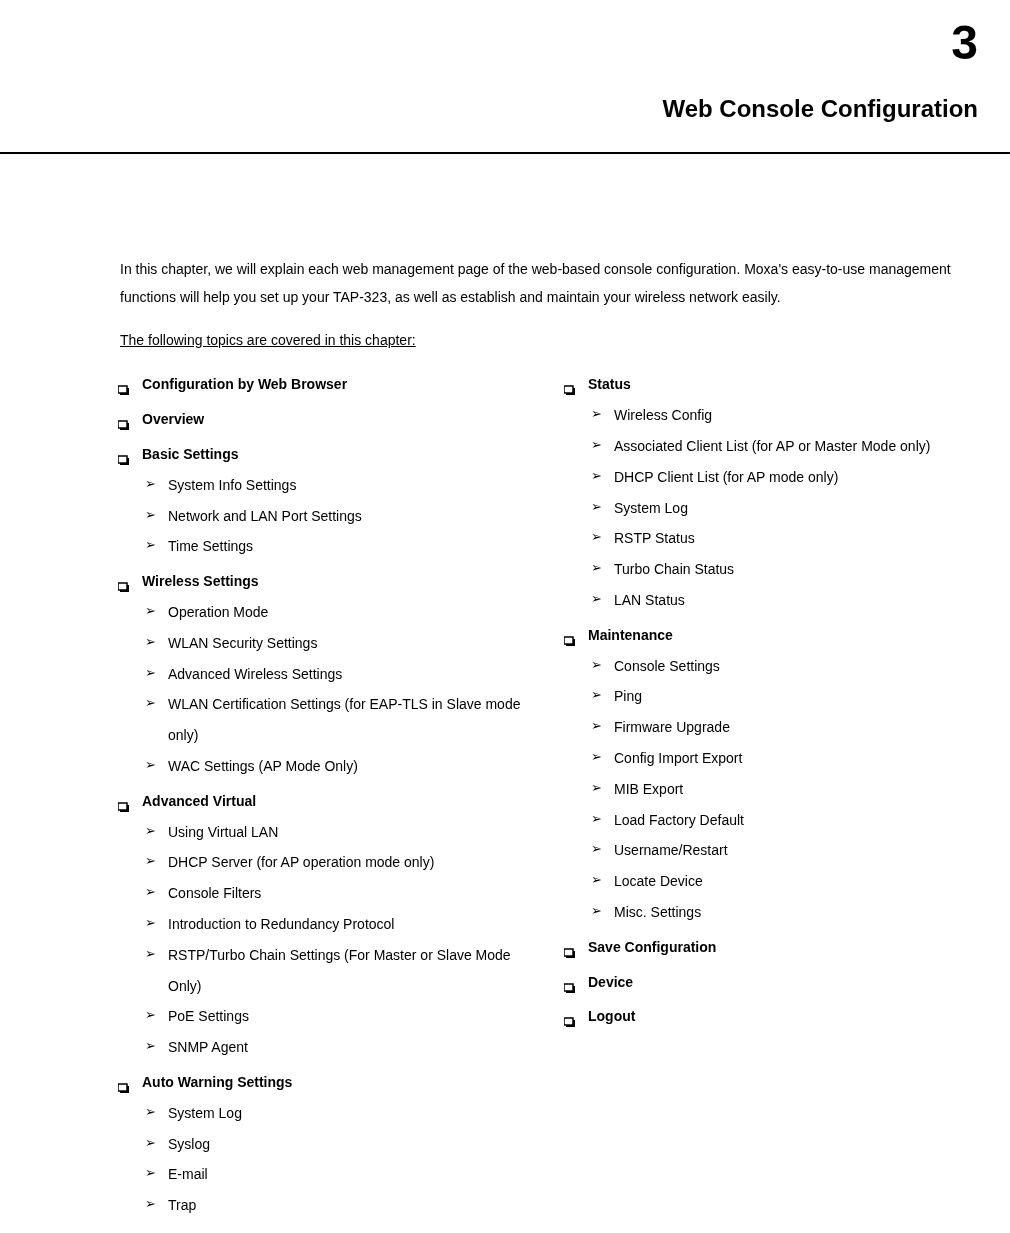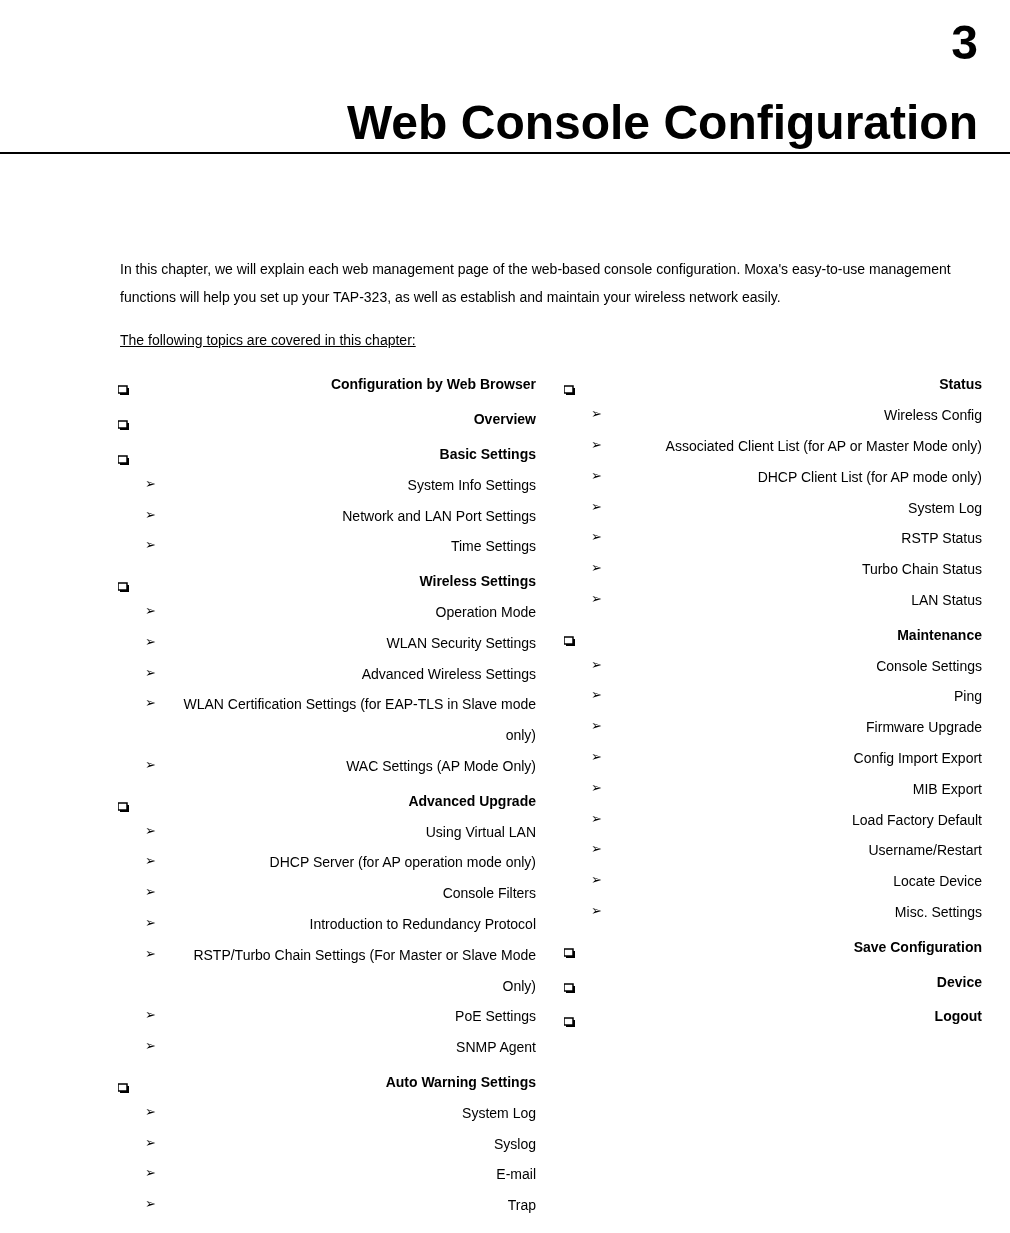--- a/index.html
+++ b/index.html
@@ -21,21 +21,21 @@
       right: 32px;
       font-size: 48px;
       font-weight: bold;
       font-family: Verdana, Geneva, sans-serif;
     }
     .chapter-title {
       position: absolute;
       top: 95px;
       right: 32px;
       text-align: right;
-      font-size: 48px;
+      font-size: 24px;
       font-weight: bold;
       font-family: Verdana, Geneva, sans-serif;
     }
     .title-underline {
       position: absolute;
       top: 152px;
       left: 0;
       right: 0;
       height: 2px;
       background: #000;
@@ -53,21 +53,20 @@
     }
     .intro-lead {
       font-size: 14px;
       line-height: 1.6;
       margin-bottom: 18px;
       text-decoration: underline;
     }
     .columns {
       display: flex;
       gap: 30px;
-      text-align: right;
     }
     .column {
       flex: 1;
     }
     .section {
       margin-bottom: 4px;
     }
     .section-title {
       font-weight: bold;
       font-size: 14px;
@@ -159,21 +158,21 @@
           <div class="sub-item">Operation Mode</div>
           <div class="sub-item">WLAN Security Settings</div>
           <div class="sub-item">Advanced Wireless Settings</div>
           <div class="sub-item">WLAN Certification Settings (for EAP-TLS in Slave mode only)</div>
           <div class="sub-item">WAC Settings (AP Mode Only)</div>
         </div>
         <div class="section">
           <div class="section-title"><span class="section-marker"><svg width="12" height="12" viewBox="0 0 12 12">
                 <rect x="2" y="3" width="9" height="7" fill="#000"></rect>
                 <rect x="0" y="1" width="9" height="7" fill="#fff" stroke="#000" stroke-width="1.5"></rect>
-              </svg></span><span>Advanced Upgrade</span></div>
+              </svg></span><span>Advanced Virtual</span></div>
           <div class="sub-item">Using Virtual LAN</div>
           <div class="sub-item">DHCP Server (for AP operation mode only)</div>
           <div class="sub-item">Console Filters</div>
           <div class="sub-item">Introduction to Redundancy Protocol</div>
           <div class="sub-item">RSTP/Turbo Chain Settings (For Master or Slave Mode Only)</div>
           <div class="sub-item">PoE Settings</div>
           <div class="sub-item">SNMP Agent</div>
         </div>
         <div class="section">
           <div class="section-title"><span class="section-marker"><svg width="12" height="12" viewBox="0 0 12 12">

